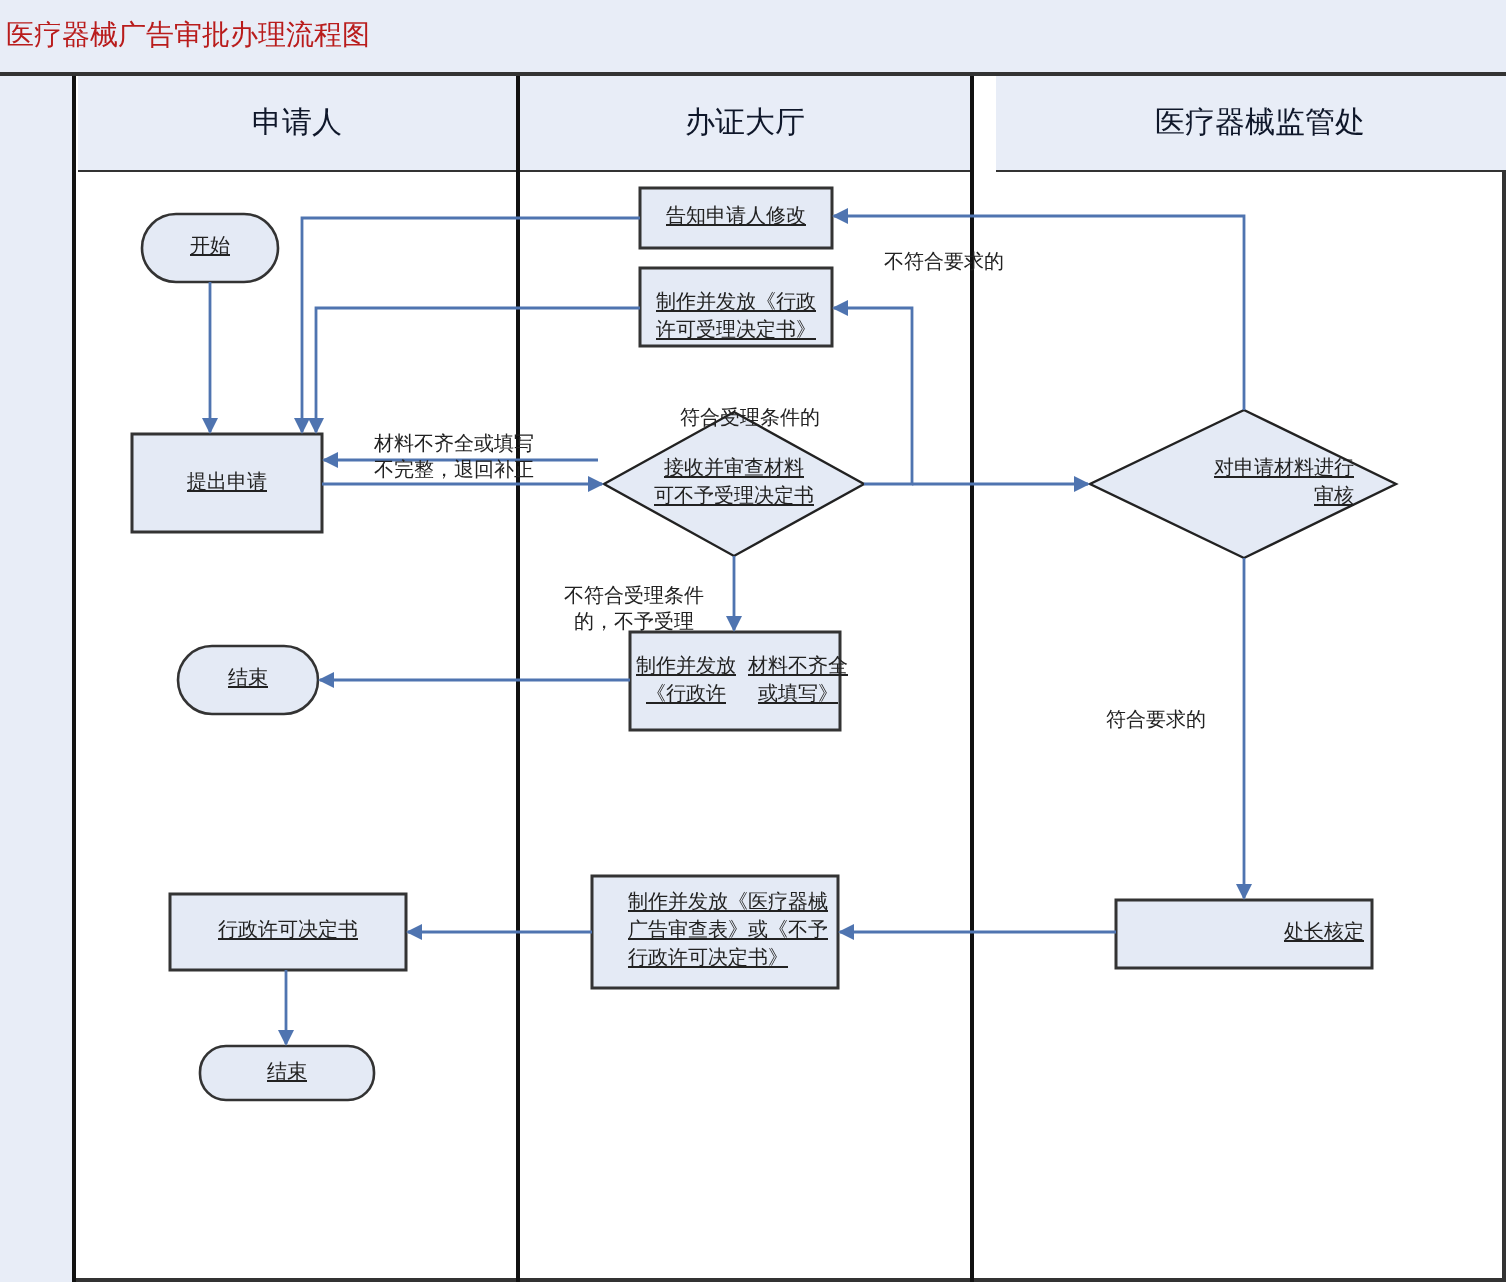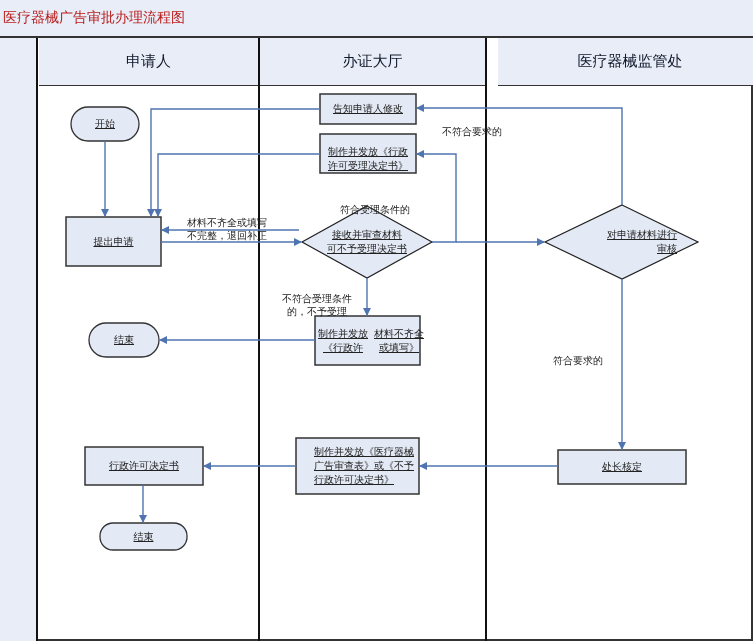--- a/index.html
+++ b/index.html
@@ -96,21 +96,21 @@
 </div>
 <div class="node-text" style="left:298px;top:438px;width:121px;height:56px;flex-direction:column;align-items:flex-start;text-align:left;margin-left:16px;">
   <span>制作并发放《医疗器械</span>
   <span>广告审查表》或《不予</span>
   <span>行政许可决定书》</span>
 </div>
 <div class="node-text" style="left:567px;top:222px;width:110px;height:40px;flex-direction:column;align-items:flex-end;">
   <span>对申请材料进行</span>
   <span>审核</span>
 </div>
-<div class="node-text" style="left:558px;top:450px;width:128px;height:34px;">处长核定</div>
+<div class="node-text" style="left:558px;top:450px;width:128px;height:34px;padding-left:40px;">处长核定</div>
 
 <div class="label-text" style="left:187px;top:201px;">
   <div>材料不齐全或填写</div>
   <div>不完整，退回补正</div>
 </div>
 <div class="label-text" style="left:340px;top:188px;">符合受理条件的</div>
 <div class="label-text" style="left:282px;top:277px;text-align:center;">
   <div>不符合受理条件</div>
   <div>的，不予受理</div>
 </div>

